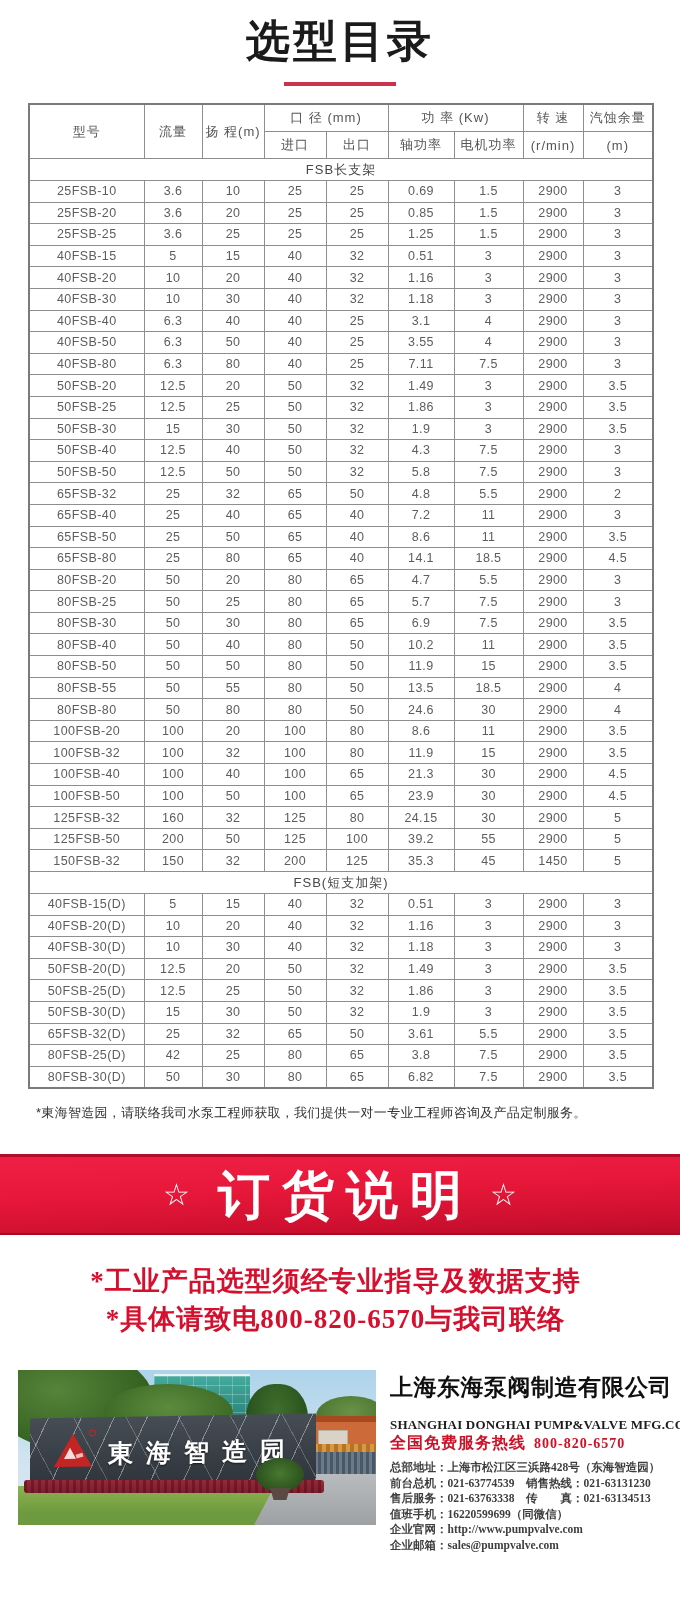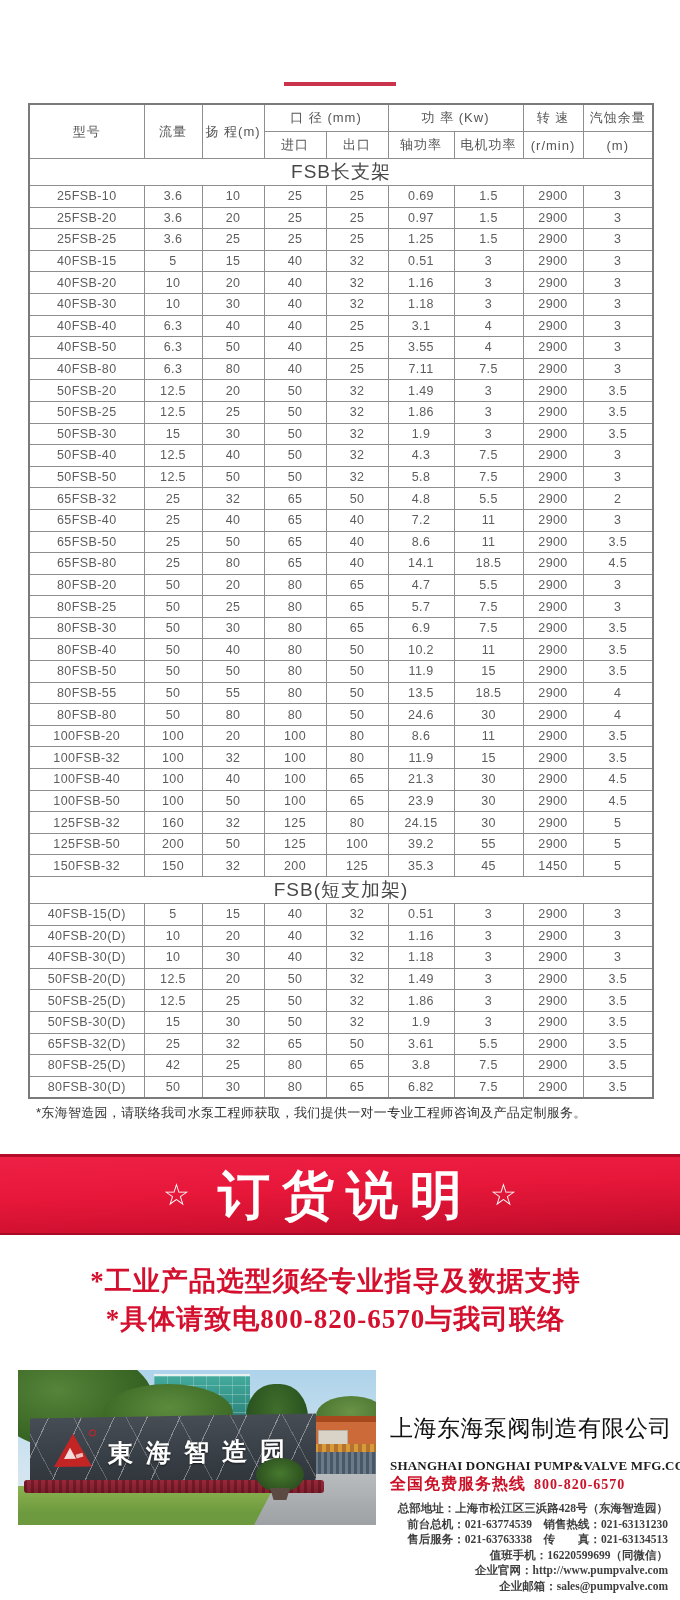--- a/index.html
+++ b/index.html
@@ -12,21 +12,21 @@
   .title-divider{position:absolute;top:82px;left:50%;transform:translateX(-50%);
     width:112px;height:4px;background:#c9344c;}
 
   
   .spec-table{position:absolute;left:28px;top:103px;width:624px;border-collapse:collapse;
     table-layout:fixed;font-size:12.5px;color:#5d5d5d;text-align:center;
     border:2px solid #7a7a7a;}
   .spec-table th,.spec-table td{border:1px solid #8e8e8e;font-weight:normal;padding:0;
     overflow:hidden;white-space:nowrap;}
   .spec-table thead th{height:26px;color:#555;font-size:13px;letter-spacing:1px;}
-  .spec-table .section-row td{height:21px;color:#474747;font-size:19px;letter-spacing:1px;}
+  .spec-table .section-row td{height:21px;color:#474747;font-size:13px;letter-spacing:1px;}
   .spec-table .data-row td{height:20.6px;letter-spacing:0.4px;}
 
   
   .footnote{position:absolute;left:36px;top:1104px;width:620px;
     font-size:13px;color:#333;letter-spacing:0.3px;}
 
   
   .order-banner{position:absolute;left:0;top:1154px;width:680px;height:81px;
     background:linear-gradient(178deg,#ee2045 0%,#e61739 45%,#cf1030 80%,#bb0c2a 100%);
     border-top:3px solid #b30c29;border-bottom:2px solid #a80a25;
@@ -97,36 +97,37 @@
   .flower-bed{position:absolute;left:6px;top:110px;width:300px;height:13px;border-radius:3px;
     background:
       repeating-linear-gradient(90deg,rgba(60,0,10,0.35) 0 3px,transparent 3px 7px),
       linear-gradient(180deg,#97283a 0%,#7c1f2e 100%);}
   .cycad{position:absolute;left:238px;top:88px;width:48px;height:34px;border-radius:50%;
     background:radial-gradient(ellipse at 50% 45%,#47792f 0%,#2a4d1d 78%);}
   .cycad-pot{position:absolute;left:252px;top:118px;width:20px;height:12px;background:#5a4a42;
     clip-path:polygon(0 0,100% 0,82% 100%,18% 100%);}
 
   .company-info{position:absolute;left:390px;top:1372px;width:278px;}
-  .company-cn{font-size:23px;font-weight:normal;color:#101010;letter-spacing:0.5px;white-space:nowrap;margin-top:41px;}
+  .company-cn{font-size:23px;font-weight:bold;color:#101010;letter-spacing:0.5px;white-space:nowrap;}
   .company-en{font-family:Liberation Serif, serif;font-size:13px;font-weight:bold;color:#1d1d1d;
     margin-top:14px;letter-spacing:0.2px;white-space:nowrap;}
   .hotline{display:flex;align-items:baseline;white-space:nowrap;}
   .hotline-label{font-size:16px;font-weight:bold;color:#cc1228;letter-spacing:1px;}
   .hotline-number{font-family:"Liberation Serif",serif;font-size:14px;font-weight:bold;
     color:#cc1228;margin-left:8px;letter-spacing:1px;}
-  .contact-lines{margin-top:6px;text-align:right;}
+  .contact-lines{margin-top:6px;}
   .contact-line{font-family:"Liberation Serif",serif;font-size:11.5px;font-weight:bold;
     color:#3e3e3e;line-height:15.6px;white-space:nowrap;}
 </style>
 </head>
 <body>
 
 <div class="canvas">
 
+  <div class="page-title">选型目录</div>
   <div class="title-divider"></div>
 
   <table class="spec-table">
     <colgroup>
       <col style="width:115px">
         <col style="width:58px">
         <col style="width:62px">
       <col style="width:62px">
         <col style="width:62px">
         <col style="width:66px">
@@ -167,21 +168,21 @@
           <td>1.5</td>
           <td>2900</td>
           <td>3</td>
         </tr>
         <tr class="data-row">
           <td>25FSB-20</td>
           <td>3.6</td>
           <td>20</td>
           <td>25</td>
           <td>25</td>
-          <td>0.97</td>
+          <td>0.85</td>
           <td>1.5</td>
           <td>2900</td>
           <td>3</td>
         </tr>
         <tr class="data-row">
           <td>25FSB-25</td>
           <td>3.6</td>
           <td>25</td>
           <td>25</td>
           <td>25</td>
@@ -607,21 +608,21 @@
           <td>80</td>
           <td>65</td>
           <td>6.82</td>
           <td>7.5</td>
           <td>2900</td>
           <td>3.5</td>
         </tr>
       </tbody>
   </table>
 
-  <div class="footnote">*东海智造园，请联络我司水泵工程师获取，我们提供一对一专业工程师咨询及产品定制服务。</div>
+  <div class="footnote">*東海智造园，请联络我司水泵工程师获取，我们提供一对一专业工程师咨询及产品定制服务。</div>
 
   <div class="order-banner">
     <span class="star">☆</span>
     <span class="banner-title">订货说明</span>
     <span class="star">☆</span>
   </div>
 
   <div class="notices">
     <div class="notice-line">*工业产品选型须经专业指导及数据支持</div>
     <div class="notice-line">*具体请致电800-820-6570与我司联络</div>

